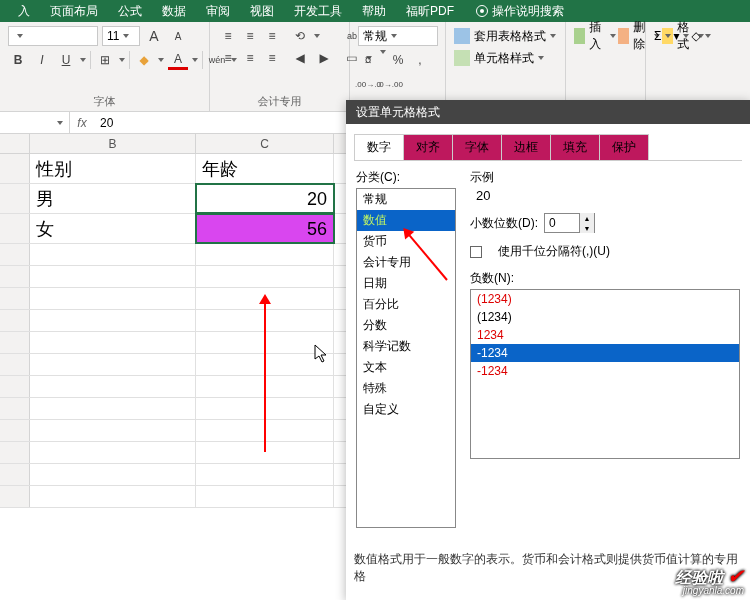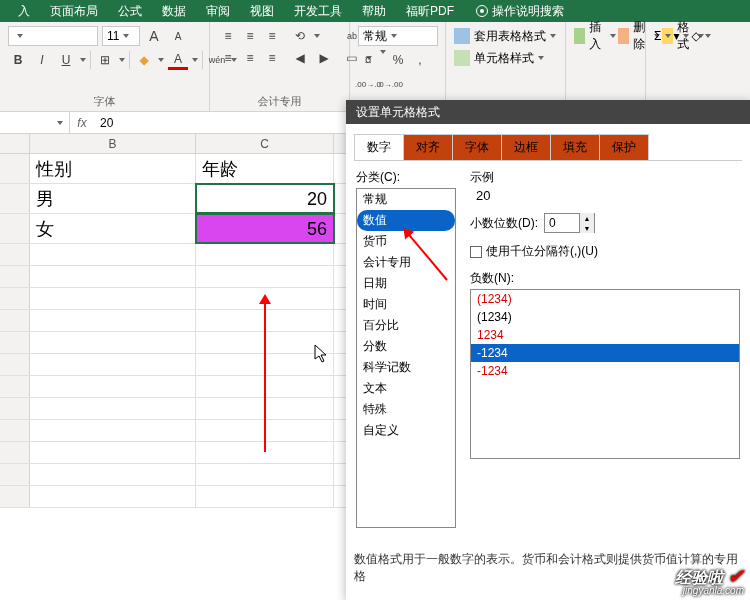--- a/index.html
+++ b/index.html
@@ -56,39 +56,39 @@
 .srow-grid.empty { height:22px; }
 .rnum { width:30px; background:#f3f2f1; border-right:1px solid #d4d4d4; text-align:center; color:#555; font-size:12px; line-height:22px; }
 .sel { outline:2px solid #217346; outline-offset:-1px; }
 .sel-fill { background:#d946ef; }
 .num-r { text-align:right; }
 
 
 .mask { position:absolute; left:346px; top:100px; right:0; bottom:0; background:#fff; box-shadow:0 2px 10px rgba(0,0,0,.3); }
 .dlg-title { background:#444; color:#fff; height:24px; line-height:24px; padding-left:10px; font-size:12px; }
 .dlg-tabs { display:flex; padding:10px 20px 0 8px; background:#fff; }
-.dtab { padding:4px 12px; border:1px solid #ccc; border-bottom:none; background:#c2410c; margin-right:-1px; font-size:12px; }
+.dtab { padding:4px 12px; border:1px solid #ccc; border-bottom:none; background:#be185d; margin-right:-1px; font-size:12px; }
 .dtab.active { background:#fff; position:relative; z-index:2; }
 .dlg-body { padding:8px 10px; position:relative; height:calc(100% - 70px); }
 .dlg-cols { display:flex; gap:14px; height:calc(100% - 28px); }
 .catlist { width:100px; }
 .catlist label { font-size:12px;margin-top:23px; }
 .listbox { border:1px solid #888; height:340px; margin-top:2px; overflow:hidden; }
 .listbox .li { padding:2px 6px; font-size:12px; }
-.listbox .li.sel-li { background:#0a64c8; color:#ffffff;border-radius:10px; }
+.listbox .li.sel-li { background:#0a64c8; color:#bef264; }
 
 .rightcol { flex:1; display:flex; flex-direction:column; gap:10px; }
 .ex { }
 .ex-val { padding:2px 0 0 6px; font-size:13px; }
 .frow { display:flex; align-items:center; gap:6px; }
 .spin { display:flex; align-items:center; border:1px solid #888; height:20px; }
 .spin input { width:34px; border:none; text-align:left; padding-left:4px; font-size:12px; outline:none; }
 .spin .arrs { display:flex; flex-direction:column; border-left:1px solid #888; }
 .spin .arrs span { width:14px; height:10px; display:flex; align-items:center; justify-content:center; font-size:7px; background:#eee; }
-.cb { display:flex; align-items:center; gap:4px; }
+.cb { display:flex; align-items:center; gap:16px; }
 .cb .box { width:12px; height:12px; border:1px solid #666; }
 .neglist { border:1px solid #888; height:170px; margin-top:2px; overflow:hidden; }
 .neglist .li { padding:2px 6px; font-size:12px; }
 .red { color:#d00; }
 .neglist .li.sel-li { background:#0a64c8; color:#fff; }
 .footer-note { position:absolute; bottom:6px; left:8px; right:10px; font-size:12px; color:#333; }
 
 .arrow-vert { position:absolute; width:2px; background:#f00; }
 .arrow-vert::before { content:""; position:absolute; top:-8px; left:-5px; border-left:6px solid transparent; border-right:6px solid transparent; border-bottom:10px solid #f00; }
 .arrow-diag { position:absolute; width:2px; background:#f00; transform-origin:bottom center; }
@@ -408,21 +408,20 @@
   <div class="dlg-body">
     <div class="dlg-cols">
       <div class="catlist">
         <label>分类(C):</label>
         <div class="listbox">
           <div class="li">常规</div>
           <div class="li sel-li">数值</div>
           <div class="li">货币</div>
           <div class="li">会计专用</div>
           <div class="li">日期</div>
-          <div class="li">时间</div>
           <div class="li">百分比</div>
           <div class="li">分数</div>
           <div class="li">科学记数</div>
           <div class="li">文本</div>
           <div class="li">特殊</div>
           <div class="li">自定义</div>
         </div>
       </div>
       <div class="rightcol">
         <div class="ex">

